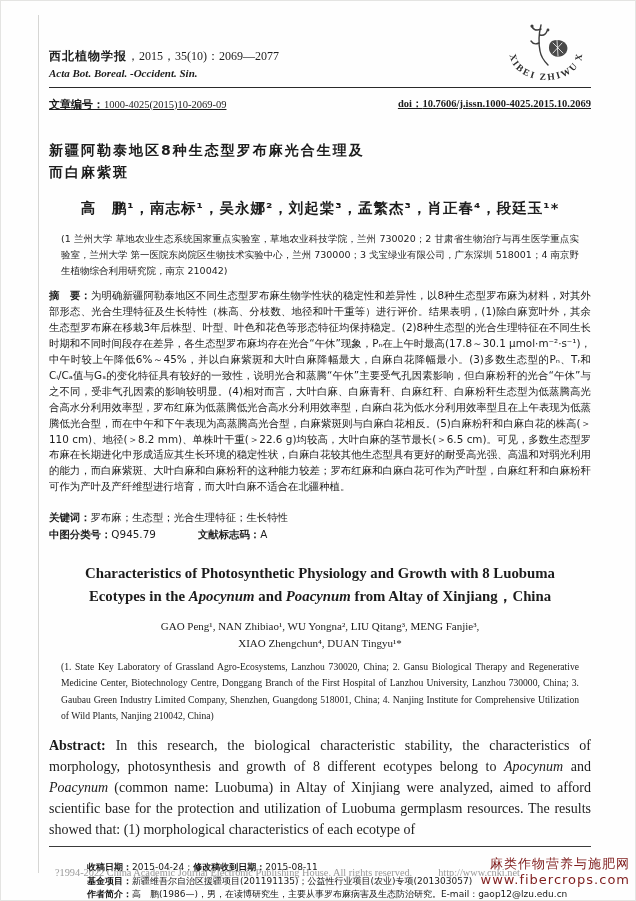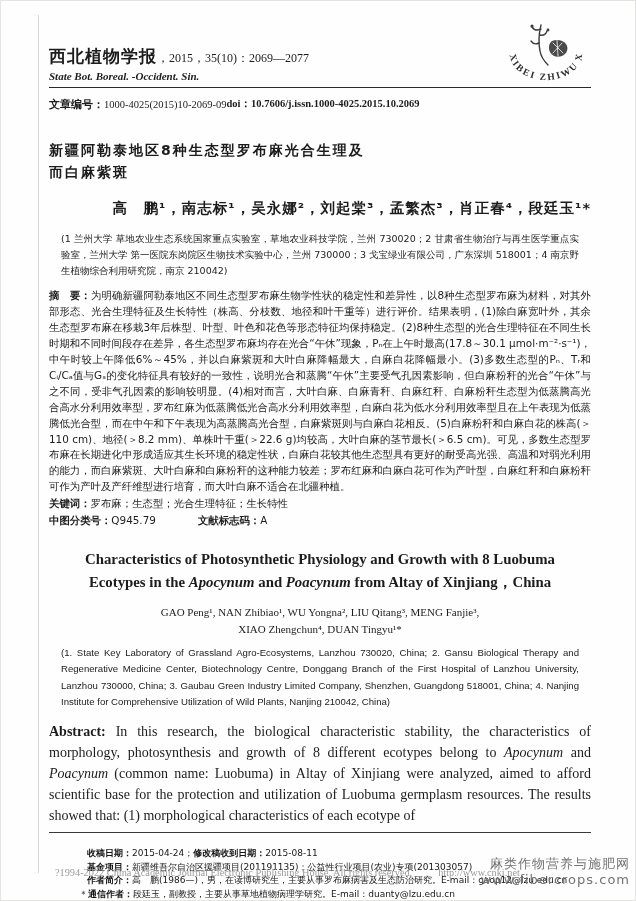--- a/index.html
+++ b/index.html
@@ -16,81 +16,81 @@
   }
   .left-rule{
     position:absolute;left:37px;top:14px;width:1px;height:858px;
     background:#d6d6d4;
   }
   .content{
     position:absolute;left:48px;right:44px;top:44px;
   }
   
   .hdr{position:relative;height:40px;}
-  .hdr-journal-cn{font-size:17px;font-weight:bold;letter-spacing:1px;}
+  .hdr-journal-cn{font-size:12px;font-weight:bold;letter-spacing:1px;}
   .hdr-citation{font-size:12px;font-family:"Liberation Serif",serif;}
   .hdr-journal-en{font-size:11px;font-weight:bold;font-style:italic;font-family:"Liberation Serif",serif;margin-top:2px;}
   .logo{position:absolute;right:-2px;top:-26px;width:96px;height:70px;}
   .hdr-rule{border:none;border-top:1.6px solid #2a2a2a;margin:2px 0 0 0;}
-  .meta-row{display:flex;justify-content:flex-start;margin-top:9px;font-size:10.5px;}
+  .meta-row{display:flex;justify-content:space-between;margin-top:9px;font-size:10.5px;text-decoration:underline;}
   .meta-label{font-weight:bold;font-size:11px;}
   .meta-val{font-family:"Liberation Serif",serif;font-size:10.5px;}
   .doi{font-weight:bold;font-family:"Liberation Serif",serif;font-size:10.5px;}
   
   .title-cn{margin-top:28px;text-align:left;font-size:14px;font-weight:bold;line-height:1.55;letter-spacing:2px;}
-  .authors-cn{margin-top:16px;text-align:right;font-size:14.5px;font-weight:600;letter-spacing:1px;}
+  .authors-cn{margin-top:16px;text-align:center;font-size:14.5px;font-weight:600;letter-spacing:1px;}
   .affil-cn{margin-top:13px;padding:0 12px;font-size:9.5px;line-height:1.65;text-align:justify;color:#222;}
   
   .abs-cn{margin-top:10px;font-size:10.4px;line-height:1.53;text-align:justify;}
   .abs-label{font-weight:bold;}
-  .kw-line{margin-top:2px;font-size:10.4px;}
+  .kw-line{margin-top:16px;font-size:10.4px;}
   .kw-label{font-weight:bold;}
   .cls-line{margin-top:3px;font-size:10.4px;}
   .cls-label{font-weight:bold;}
   .cls-gap{display:inline-block;width:42px;}
   
   .etitle{margin-top:20px;text-align:center;font-family:"Liberation Serif",serif;font-size:14.8px;font-weight:bold;line-height:1.55;}
   .etitle .it{font-style:italic;}
   .eauthors{margin-top:10px;text-align:center;font-family:"Liberation Serif",serif;font-size:11px;line-height:1.55;}
-  .eaffil{margin-top:7px;padding:0 12px;font-family:Liberation Sans, sans-serif;font-size:9.6px;line-height:1.7;text-align:justify;color:#222;}
+  .eaffil{margin-top:7px;padding:0 12px;font-family:Liberation Serif, serif;font-size:9.6px;line-height:1.7;text-align:justify;color:#222;}
   .eabs{margin-top:11px;font-family:"Liberation Serif",serif;font-size:14px;line-height:1.5;text-align:justify;}
   .eabs-label{font-weight:bold;}
   .eabs .it{font-style:italic;}
   
   .fn-rule{border:none;border-top:1px solid #3a3a3a;margin:6px 0 0 0;}
   .fnotes{margin-top:14px;padding-left:38px;font-size:9px;line-height:1.5;color:#161616;}
   .fn-label{font-weight:bold;}
   .fn-line{margin:0;}
   .fn-corr{margin-left:-8px;}
   
   .footer{
     position:absolute;left:54px;bottom:22px;right:0;
     font-family:"Liberation Serif",serif;font-size:10.3px;color:#9b9b9b;
     white-space:nowrap;
   }
   .footer .url{margin-left:26px;}
   .watermark{
     position:absolute;right:5px;bottom:12px;text-align:right;
-    font-size:13px;color:#737373;line-height:1.25;letter-spacing:1px;
+    font-size:13px;color:#7f1d1d;line-height:1.25;letter-spacing:1px;
   }
   .watermark .wm2{font-size:13px;letter-spacing:1px;}
 </style>
 </head>
 <body>
 
 <div class="page">
   <div class="left-rule"></div>
 
   <div class="content">
 
     <div class="hdr">
       <div>
         <span class="hdr-journal-cn">西北植物学报</span><span class="hdr-citation">，2015，35(10)：2069—2077</span>
       </div>
-      <div class="hdr-journal-en">State Bot. Boreal. -Occident. Sin.</div>
+      <div class="hdr-journal-en">Acta Bot. Boreal. -Occident. Sin.</div>
 
       <svg class="logo" viewBox="0 0 96 70">
         <defs>
           <path id="ringPath" d="M 13,34 A 36,26 0 0 0 85,36"></path>
         </defs>
         <g stroke="#3d3d3d" fill="none" stroke-width="1.4" stroke-linecap="round">
           <path d="M44,6 C42,14 41,22 43,32 C44,38 47,42 51,46"></path>
           <path d="M44,10 C40,12 37,11 35,8"></path>
           <path d="M43,16 C47,17 49,15 50,12"></path>
           <path d="M42,24 C38,26 36,25 34,22"></path>

